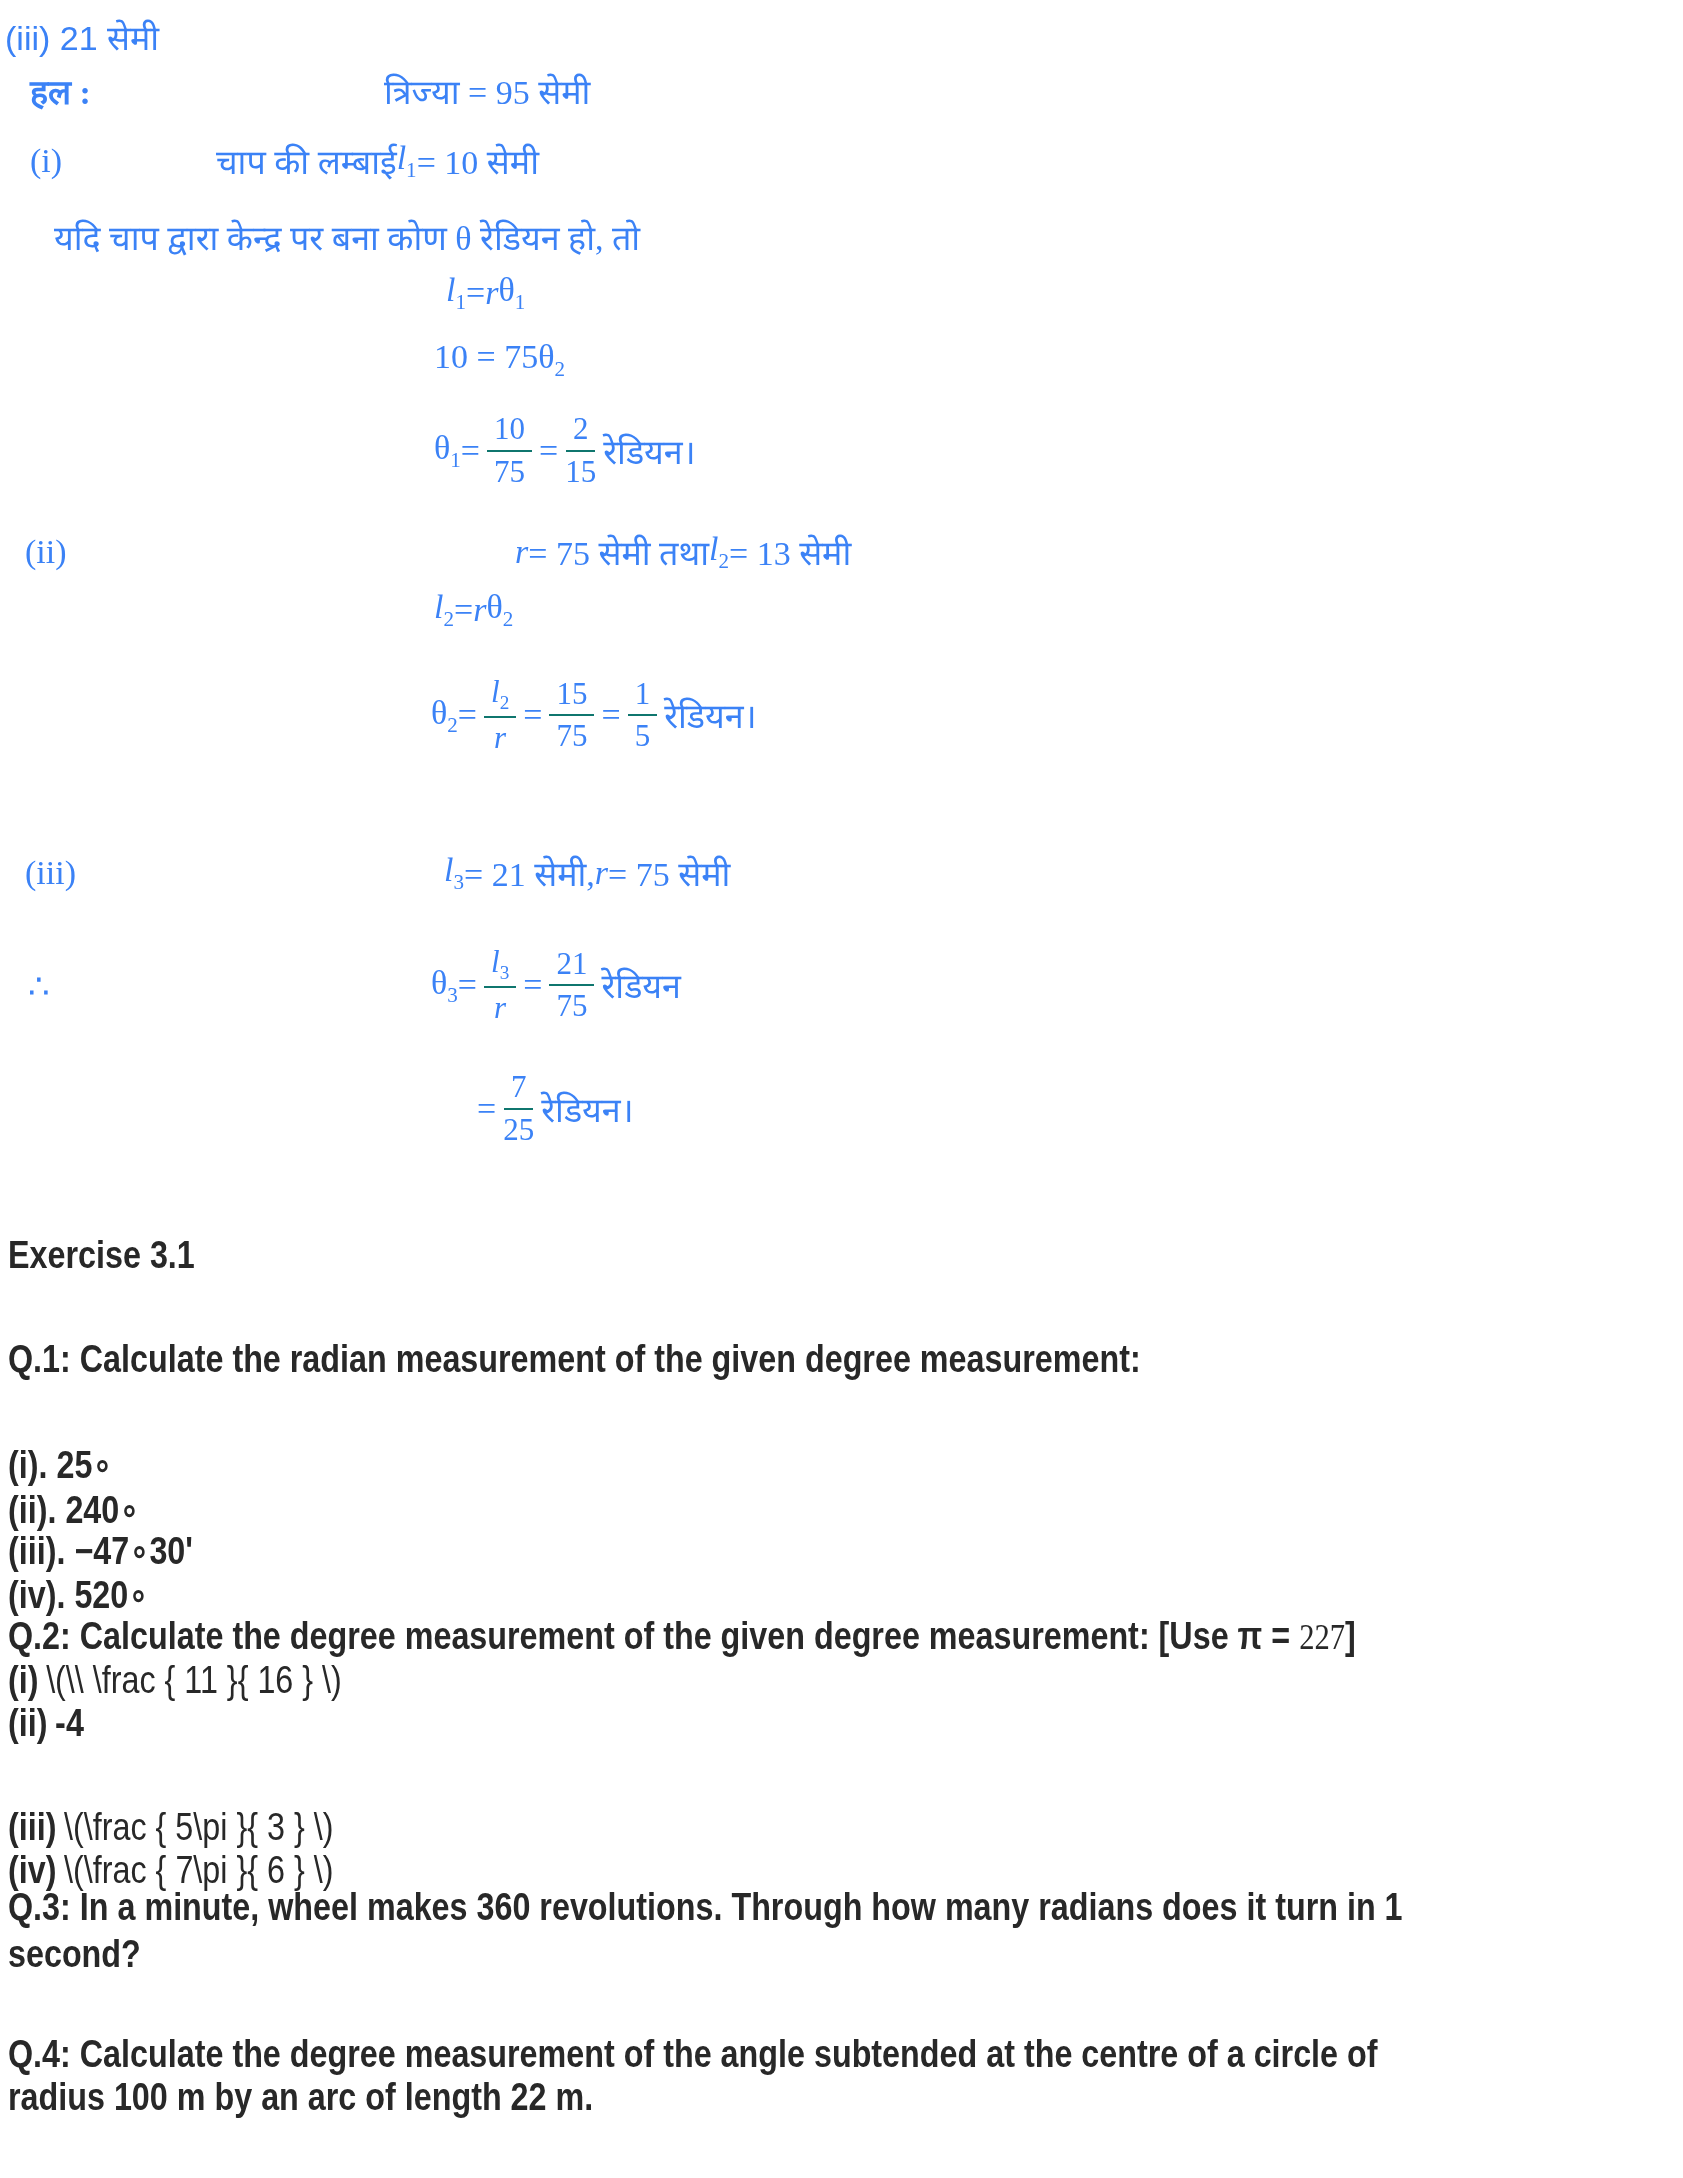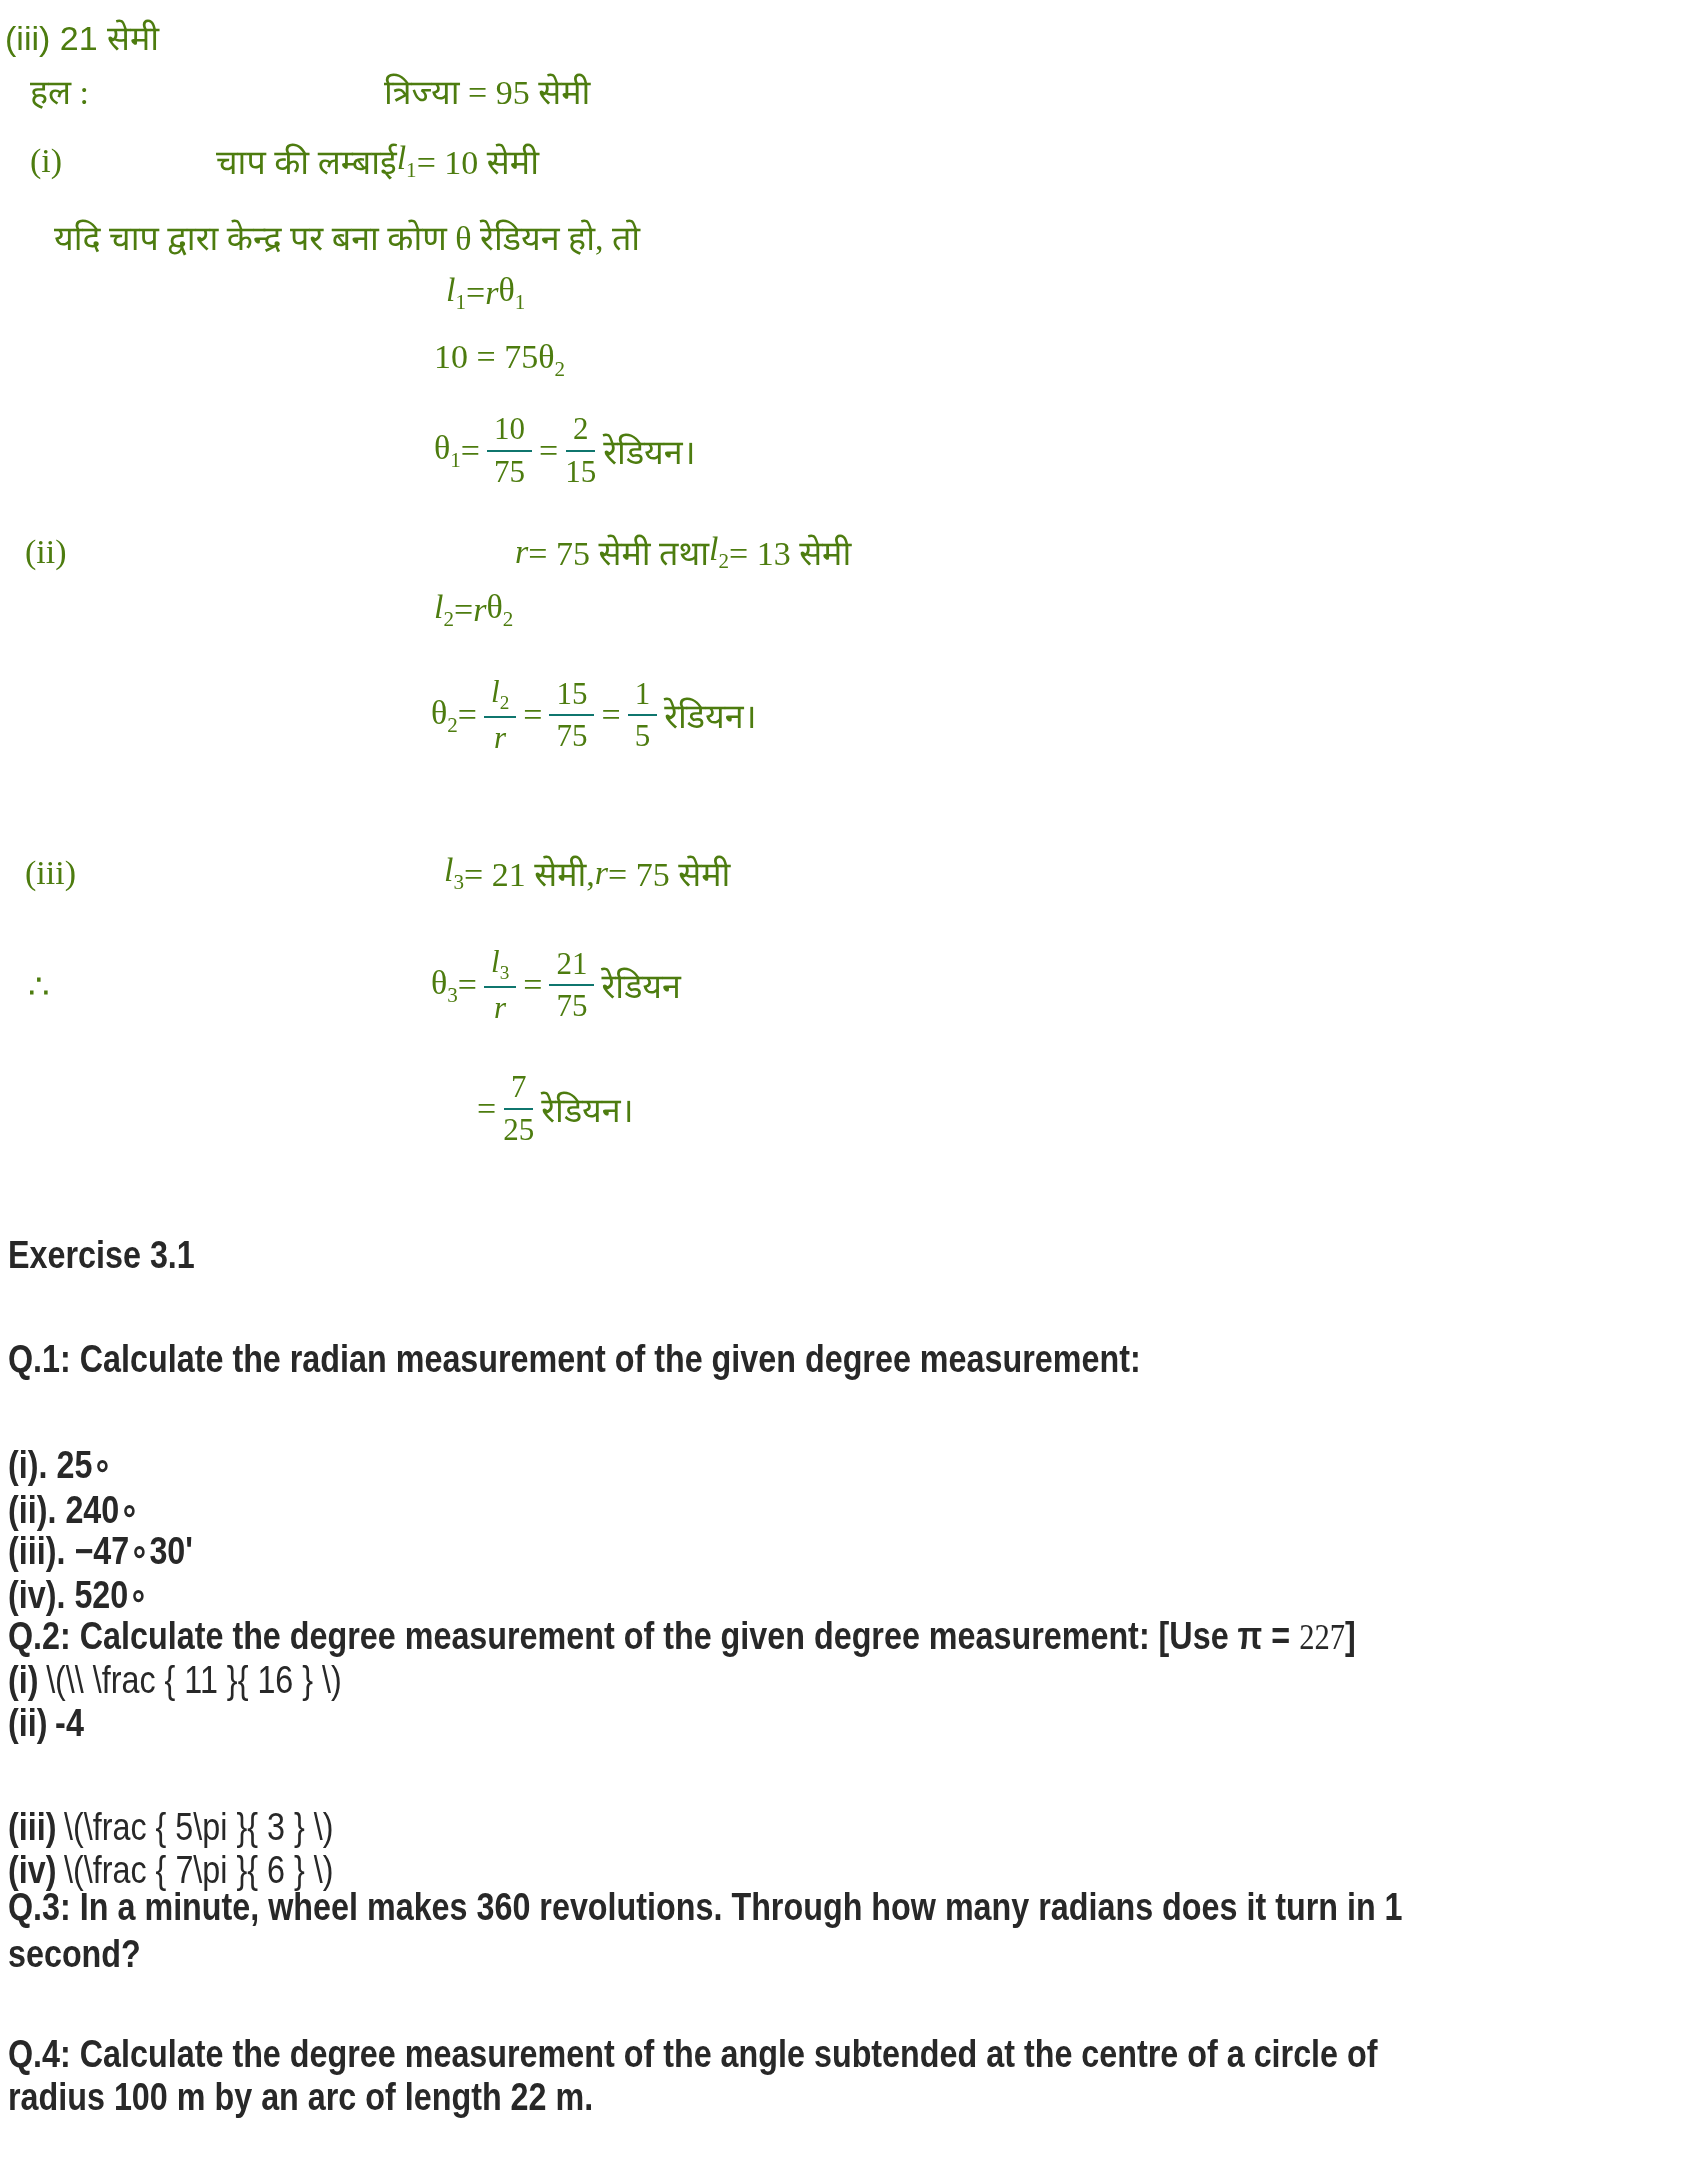--- a/index.html
+++ b/index.html
@@ -7,26 +7,26 @@
     width:1683px; height:2178px; position:relative;
     background:#ffffff; overflow:hidden;
     font-family:"Liberation Serif","DejaVu Serif",serif;
   }
   
   #solution-rows { position:absolute; inset:0; }
   .s-row {
     position:absolute; left:0; width:100%;
     display:flex; align-items:center;
     font-family:"Liberation Serif","DejaVu Serif",serif;
-    font-size:34px; color:#4d7c0f; font-weight:500;
+    font-size:34px; color:#3b82f6; font-weight:500;
   }
   .s-row.tall { min-height:87px; }
   .s-row.sans { font-family:"Liberation Sans","DejaVu Sans",sans-serif; font-weight:normal; }
   .s-label { position:absolute; top:50%; transform:translateY(-50%); white-space:nowrap; }
-  .s-bold { font-weight:normal; }
+  .s-bold { font-weight:bold; }
   .content { display:inline-flex; align-items:center; white-space:nowrap; }
   .var { font-style:italic; }
   .sb { font-size:0.62em; font-style:normal; }
   .frac {
     display:inline-flex; flex-direction:column; align-items:center;
     margin:0 7px; line-height:1.12; font-size:31px;
   }
   .fr-num { border-bottom:2px solid #0f766e; padding:0 7px 3px; display:inline-flex; align-items:flex-end; }
   .fr-den { padding-top:3px; display:inline-flex; }
   

